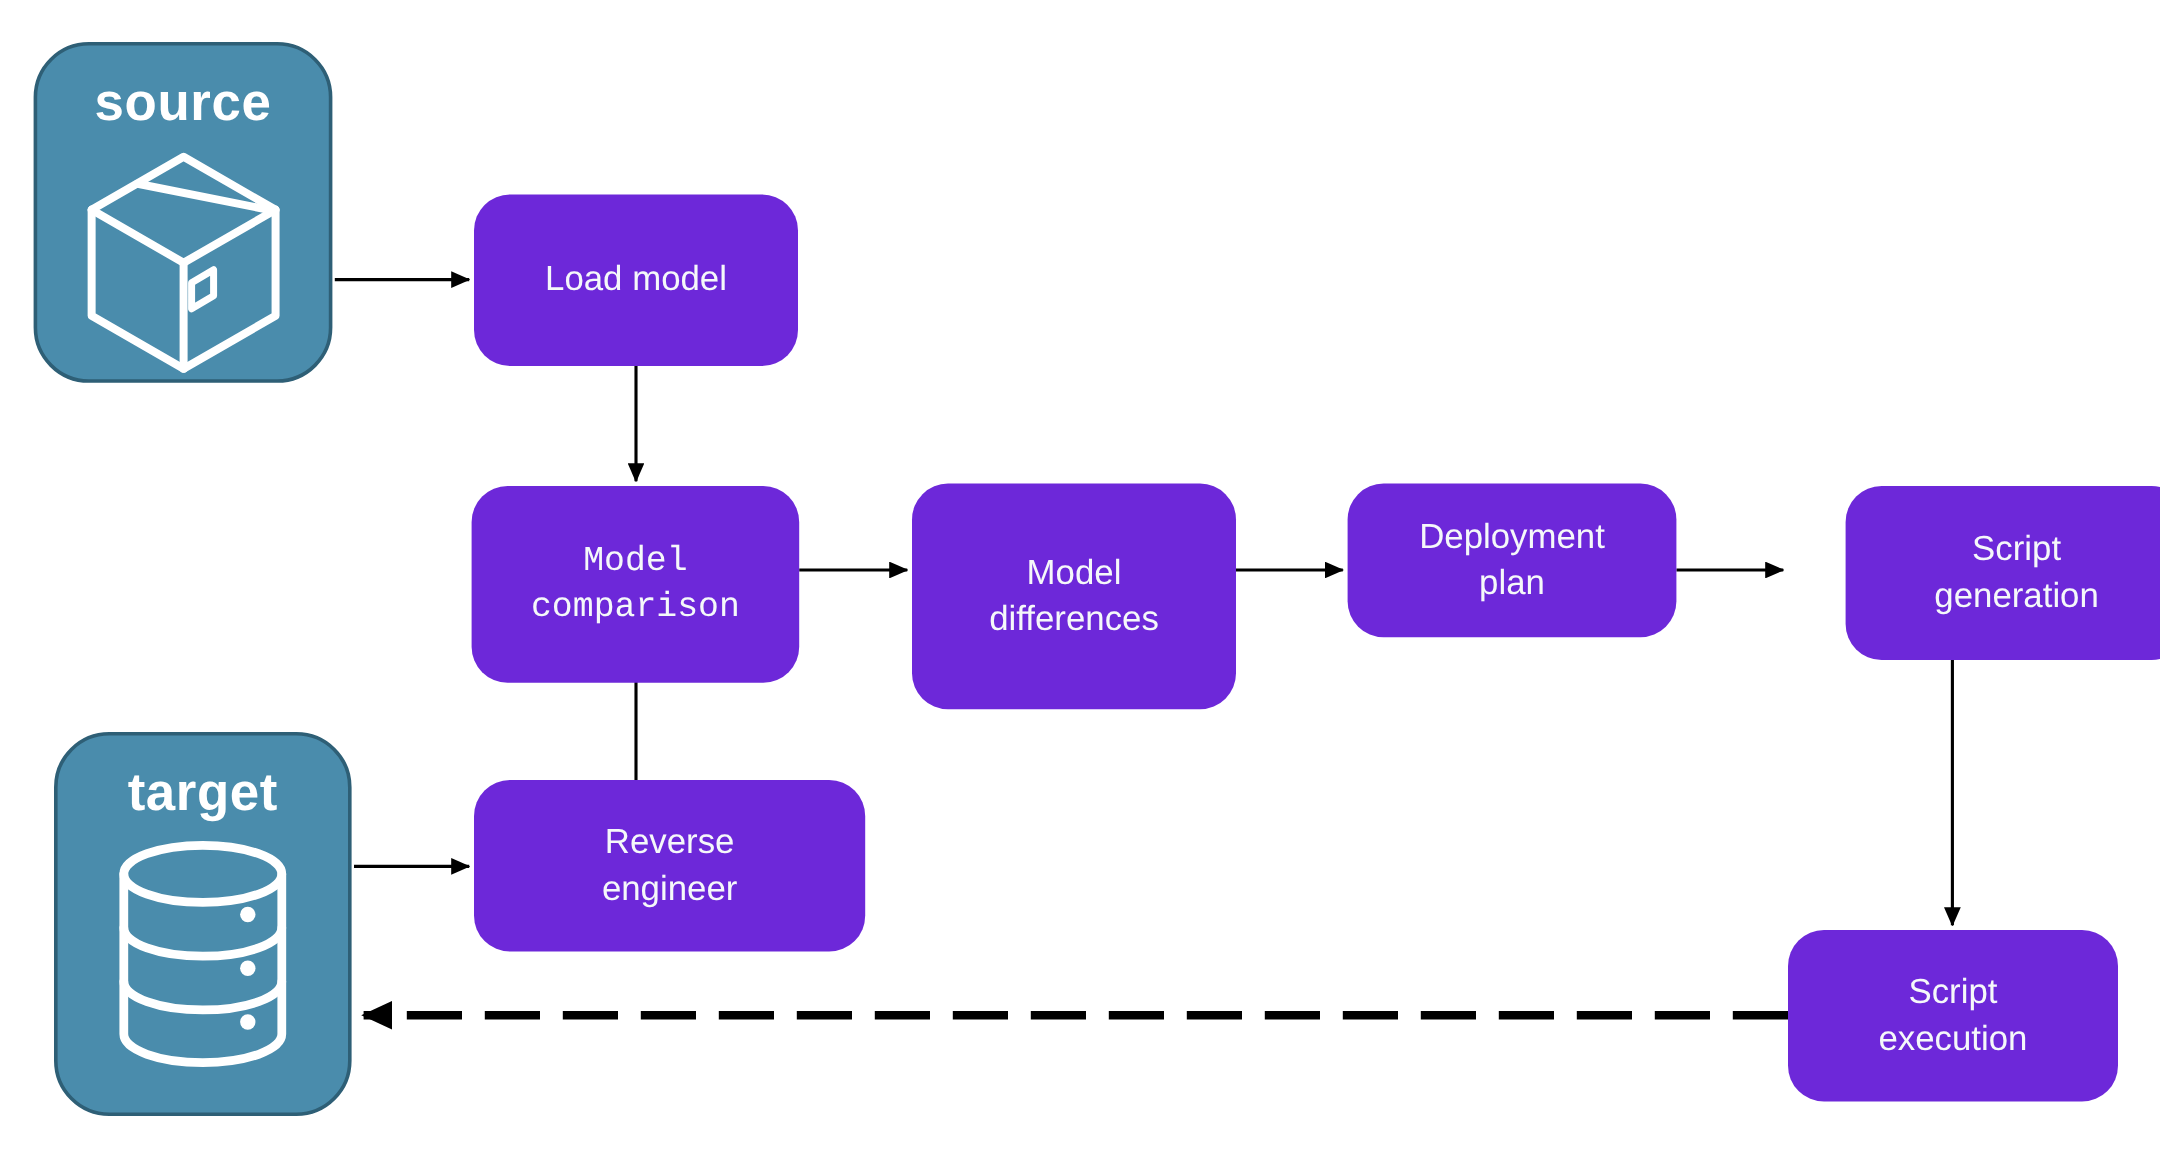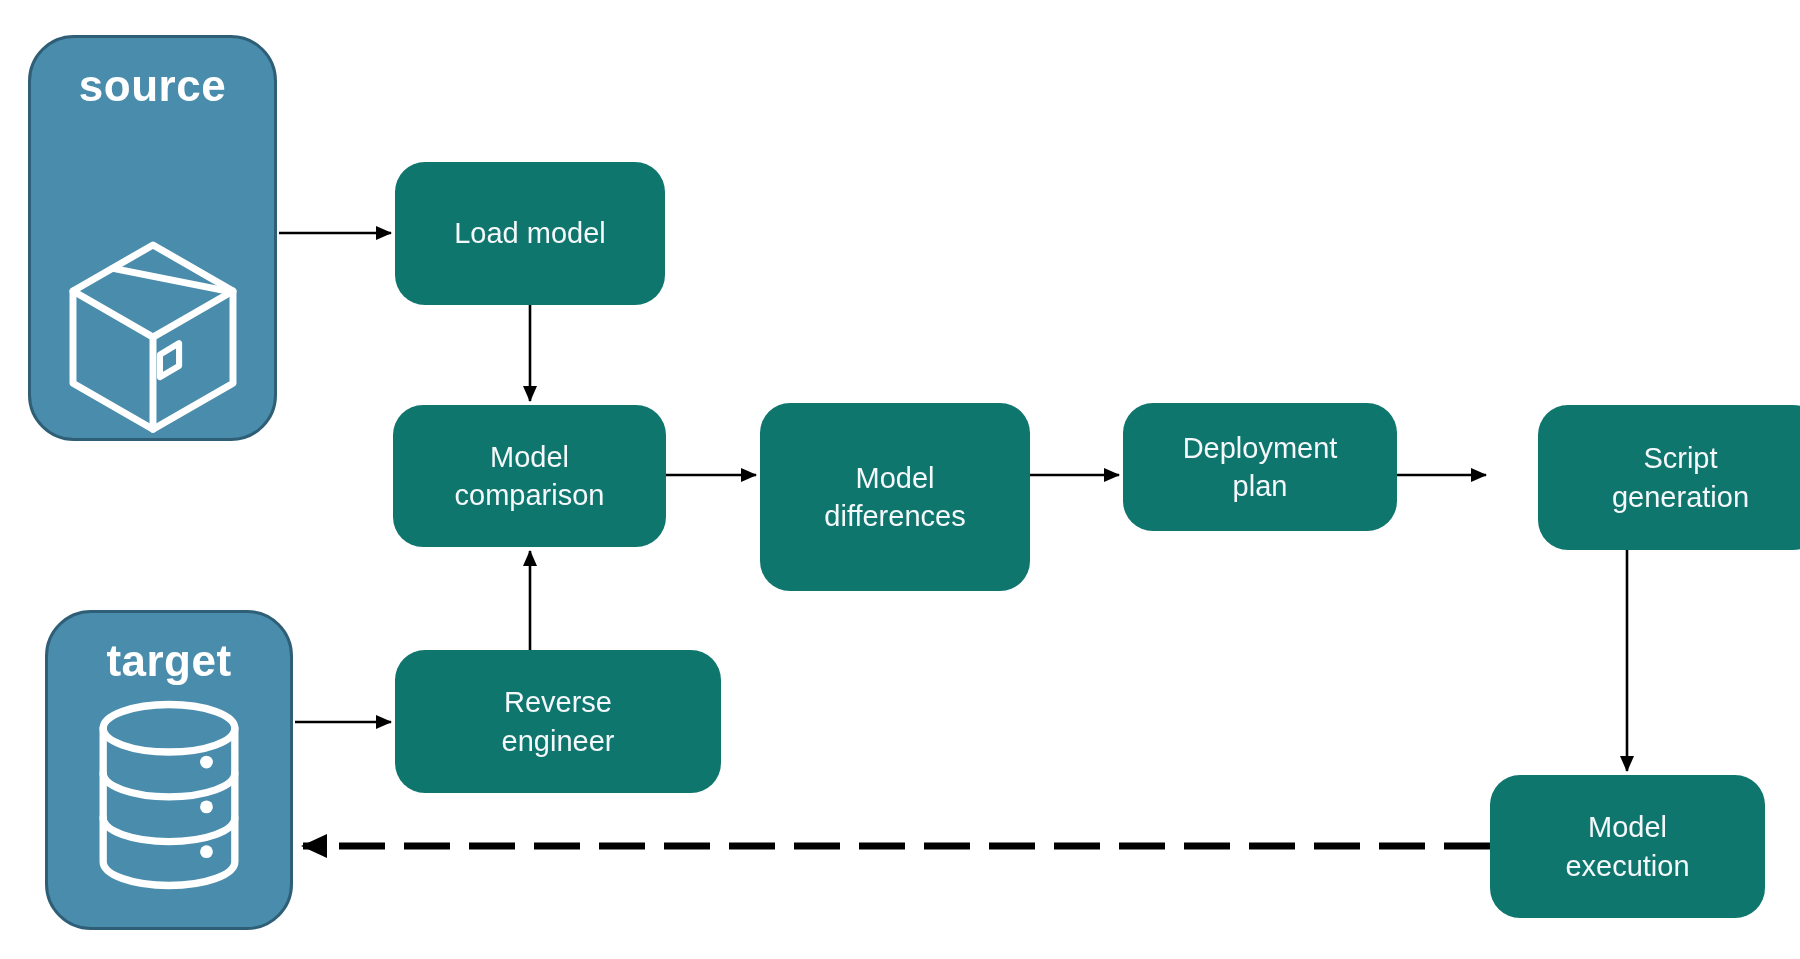--- a/index.html
+++ b/index.html
@@ -43,21 +43,21 @@
     font-weight: bold;
     margin-top: 24px;
     letter-spacing: 0.5px;
     line-height: 1.1;
   }
   .container-icon { margin-top: 14px; }
 
   
   .process-node {
     position: absolute;
-    background: #0f766e;
+    background: #6d28d9;
     border-radius: 30px;
     box-sizing: border-box;
     display: flex;
     align-items: center;
     justify-content: center;
     text-align: center;
   }
   .process-node .node-label {
     color: #f5f8fa;
     font-size: 29px;
@@ -83,21 +83,21 @@
     <line class="edge-solid" x1="530" y1="305" x2="530" y2="401" marker-end="url(#ah)"></line>
     <line class="edge-solid" x1="666" y1="475" x2="756" y2="475" marker-end="url(#ah)"></line>
     <line class="edge-solid" x1="1030" y1="475" x2="1119" y2="475" marker-end="url(#ah)"></line>
     <line class="edge-solid" x1="1397" y1="475" x2="1486" y2="475" marker-end="url(#ah)"></line>
     <line class="edge-solid" x1="1627" y1="550" x2="1627" y2="771" marker-end="url(#ah)"></line>
     <line class="edge-solid" x1="295" y1="722" x2="391" y2="722" marker-end="url(#ah)"></line>
     <line class="edge-solid" x1="530" y1="650" x2="530" y2="551" marker-end="url(#ah)"></line>
     <line class="edge-dashed" x1="1490" y1="846" x2="303" y2="846" marker-end="url(#ahBig)"></line>
   </svg>
 
-  <div class="container-node" style="left:28px; top:35px; width:249px; height:406px;justify-content:space-between;">
+  <div class="container-node" style="left:28px; top:35px; width:249px; height:284px;justify-content:space-between;">
     <div class="container-label">source</div>
     <svg class="container-icon" width="176" height="200" viewBox="0 0 200 230" xmlns="http://www.w3.org/2000/svg" fill="none" stroke="#ffffff" stroke-width="8" stroke-linejoin="round" stroke-linecap="round">
       <path d="M100 8 L192 61 L192 167 L100 220 L8 167 L8 61 Z"></path>
       <path d="M8 61 L100 114 L192 61"></path>
       <path d="M100 114 L100 220"></path>
       <path d="M54 35 L190 62"></path>
       <path d="M108 134 L130 121 L130 147 L108 160 Z" stroke-width="7"></path>
     </svg>
   </div>
 
@@ -111,37 +111,37 @@
       <circle cx="121" cy="69" r="7" fill="#ffffff" stroke="none"></circle>
       <circle cx="121" cy="118" r="7" fill="#ffffff" stroke="none"></circle>
       <circle cx="121" cy="167" r="7" fill="#ffffff" stroke="none"></circle>
     </svg>
   </div>
 
   <div class="process-node" style="left:395px; top:162px; width:270px; height:143px;">
     <span class="node-label">Load model</span>
   </div>
 
-  <div class="process-node" style="left:393px; top:405px; width:273px; height:142px;">
+  <div class="process-node" style="left:393px; top:405px; width:273px; height:164px;font-family:Liberation Mono, monospace;">
     <span class="node-label">Model comparison</span>
   </div>
 
   <div class="process-node" style="left:760px; top:403px; width:270px; height:188px;">
     <span class="node-label">Model differences</span>
   </div>
 
   <div class="process-node" style="left:1123px; top:403px; width:274px; height:128px;">
     <span class="node-label">Deployment plan</span>
   </div>
 
   <div class="process-node" style="left:1538px; top:405px; width:285px; height:145px;">
     <span class="node-label">Script generation</span>
   </div>
 
   <div class="process-node" style="left:395px; top:650px; width:326px; height:143px;">
     <span class="node-label">Reverse engineer</span>
   </div>
 
   <div class="process-node" style="left:1490px; top:775px; width:275px; height:143px;">
-    <span class="node-label">Model execution</span>
+    <span class="node-label">Script execution</span>
   </div>
 
 </div>
 
 </body></html>

